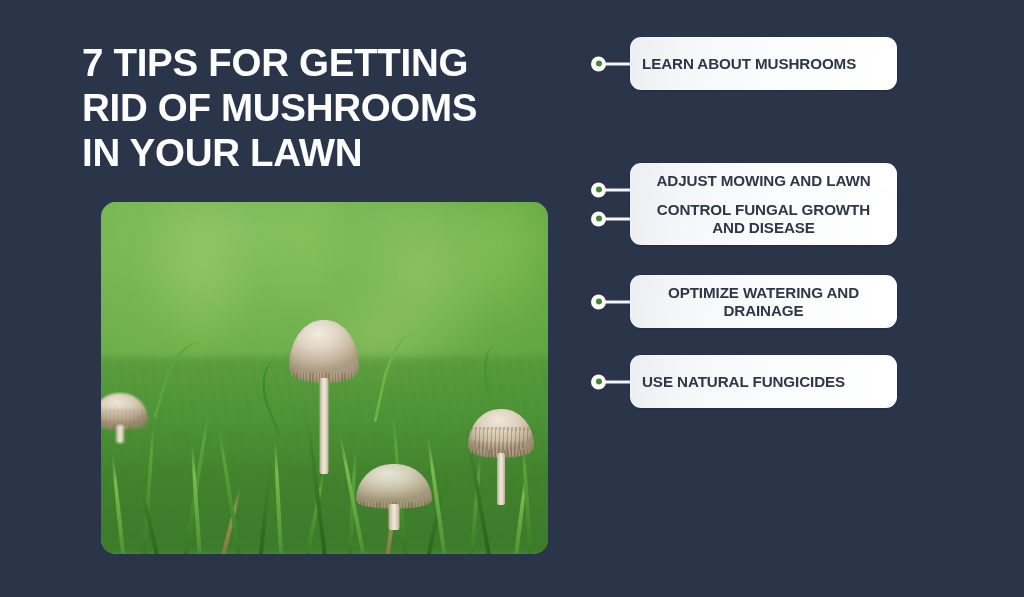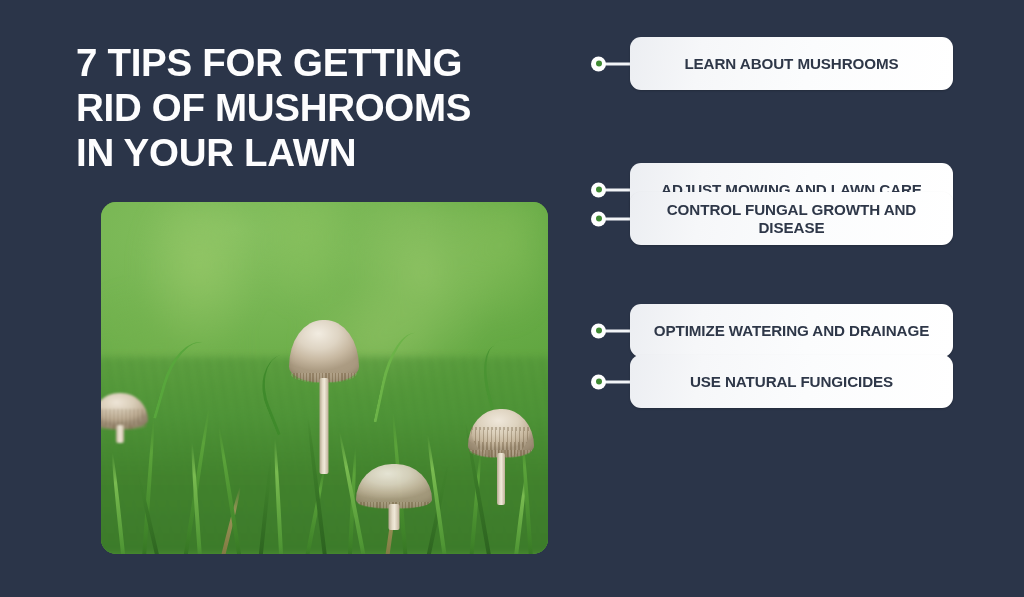--- a/index.html
+++ b/index.html
@@ -26,21 +26,21 @@
 
   .left-col {
     position:absolute;
     left:0; top:0;
     width:580px;
     height:597px;
   }
 
   .title {
     position:absolute;
-    left:76px;
+    left:82px;
     top:40px;
     width:500px;
     color:#fdfdfe;
     font-size:38.5px;
     font-weight:bold;
     line-height:45px;
     letter-spacing:-0.3px;
     text-transform:uppercase;
     font-stretch:condensed;
     white-space:pre-line;
@@ -244,27 +244,26 @@
     width:30px;
     height:3px;
     background:#f2f4f7;
     z-index:2;
   }
 
   .card {
     position:absolute;
     left:50px;
     top:0;
-    width:323px;
+    width:267px;
     height:53px;
     border-radius:11px;
     background:linear-gradient(100deg,#eceef2 0%, #f6f7f9 22%, #fbfcfd 55%, #ffffff 100%);
     display:flex;
     align-items:center;
-    justify-content:center;
     text-align:center;
     padding:0 12px;
     box-shadow:0 1px 2px rgba(0,0,0,.18);
     z-index:2;
   }
 
   .card-label {
     color:#2e3748;
     font-size:15.2px;
     font-weight:bold;
@@ -361,21 +360,21 @@
     </div>
 
     <div class="step" style="top:192px;">
       <div class="node"></div>
       <div class="connector"></div>
       <div class="card">
         <span class="card-label">CONTROL FUNGAL GROWTH AND DISEASE</span>
       </div>
     </div>
 
-    <div class="step" style="top:275px;margin-top:29px;">
+    <div class="step" style="top:275px;">
       <div class="node"></div>
       <div class="connector"></div>
       <div class="card">
         <span class="card-label">OPTIMIZE WATERING AND DRAINAGE</span>
       </div>
     </div>
 
     <div class="step" style="top:355px;">
       <div class="node"></div>
       <div class="connector"></div>

